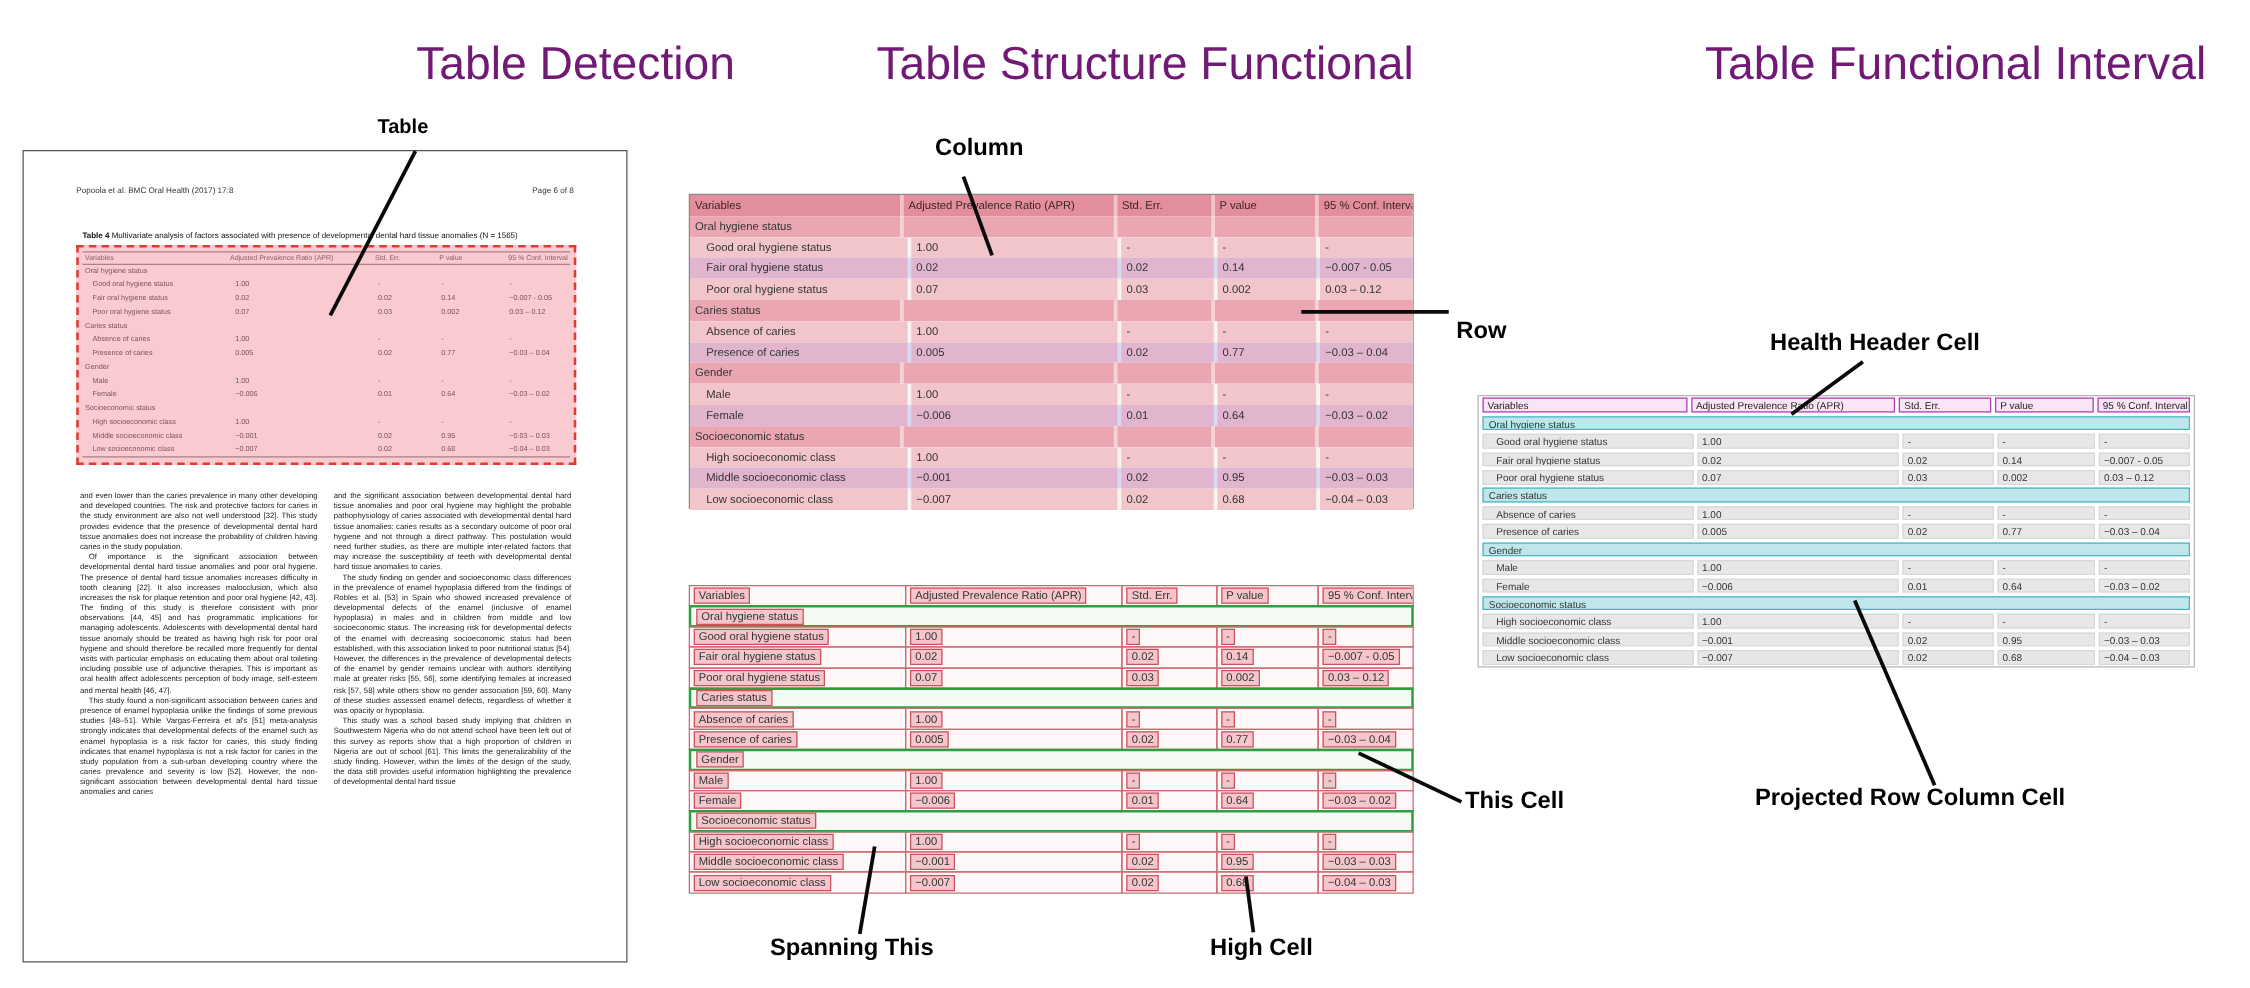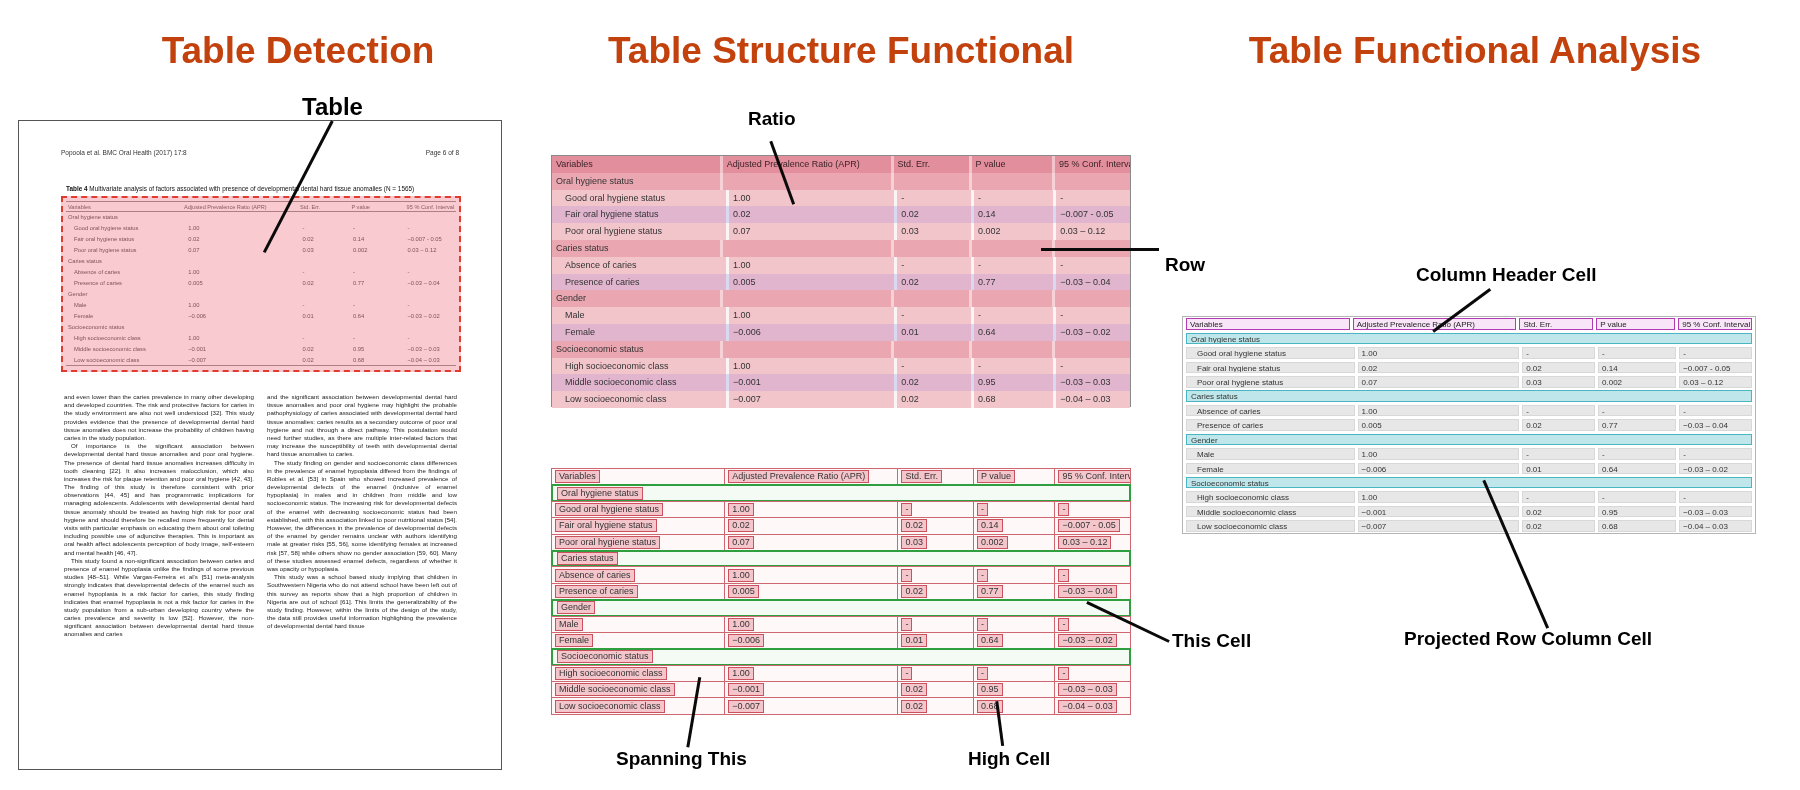--- a/index.html
+++ b/index.html
@@ -1,25 +1,25 @@
 <!DOCTYPE html>
 <html style="--detection-fill: rgba(242,140,150,0.45); --detection-border: #e03b2f; --structure-header-cell: #e28e9c; --structure-header-gap: #f2c3ca; --structure-section-cell: #eaa7b1; --structure-section-gap: #f6d2d7; --structure-light-cell: #f2c5cb; --structure-light-gap: #fbf4f5; --structure-lav-cell: #e2b5cf; --structure-lav-gap: #d9daf1; --grid-cell-border: #cf6770; --text-cell-fill: #f4c6cc; --text-cell-border: #c9525e; --spanning-border: #2f9e3f; --header-cell-border: #b23ab2; --header-cell-fill: #f8e6f8; --projected-fill: #bfe7eb; --projected-border: #49b6c2; --functional-cell-fill: #e7e7e7;"><head>
 <meta charset="utf-8">
 <style>
   *{margin:0;padding:0;box-sizing:border-box}
   html,body{width:1800px;height:790px}
   body{position:relative;background:#ffffff;font-family:"Liberation Sans",sans-serif;overflow:hidden}
 
-  .title{position:absolute;font-size:37px;font-weight:bold;color:#c2410c;text-align:center;white-space:nowrap}
+  .title{position:absolute;font-size:37px;font-weight:normal;color:#701a75;text-align:right;white-space:nowrap}
   #title-detection{left:8px;top:30px;width:580px}
   #title-structure{left:551px;top:30px;width:580px}
   #title-functional{left:1185px;top:30px;width:580px}
 
   .callout{position:absolute;font-size:19px;font-weight:bold;color:#000;white-space:nowrap;z-index:12}
-  #table-label{left:302px;top:93px;font-size:24px}
+  #table-label{left:302px;top:93px;font-size:16px}
   #column-label{left:748px;top:108px}
   #row-label{left:1165px;top:254px}
   #spanning-label{left:616px;top:748px}
   #grid-label{left:968px;top:748px}
   #textcell-label{left:1172px;top:630px}
   #colheader-label{left:1416px;top:264px}
   #projheader-label{left:1404px;top:628px}
 
   .line{position:absolute;height:2.5px;background:#0a0a0a;transform-origin:0 50%;z-index:11}
   #line-table{left:264px;top:251px;width:148px;transform:rotate(-62.6deg)}
@@ -90,21 +90,21 @@
   #functional .c.ind{padding-left:10px}
   #functional .r.hdr .c{background:var(--header-cell-fill);border:1px solid var(--header-cell-border);color:#222}
   #functional .r.sec .secbox{width:100%;height:11.5px;line-height:11.5px;background:var(--projected-fill);border:1px solid var(--projected-border);padding-left:4px;overflow:hidden;white-space:nowrap}
   #functional .r.d .c{background:var(--functional-cell-fill);border:1px solid #d8d8d8}
 </style>
 </head>
 <body>
 
 <div class="title" id="title-detection">Table Detection</div>
 <div class="title" id="title-structure">Table Structure Functional</div>
-<div class="title" id="title-functional">Table Functional Analysis</div>
+<div class="title" id="title-functional">Table Functional Interval</div>
 
 <div id="doc-page">
   <div class="doc-meta" id="doc-meta-left">Popoola et al. BMC Oral Health  (2017) 17:8</div>
   <div class="doc-meta" id="doc-meta-right">Page 6 of 8</div>
   <div id="doc-caption"><span class="cap-b">Table 4</span> <span>Multivariate analysis of factors associated with presence of developmental dental hard tissue anomalies (N = 1565)</span></div>
   <div id="doc-table" class="grid">
       <div class="r hdr">
         <div class="c c0">Variables</div>
         <div class="c c1">Adjusted Prevalence Ratio (APR)</div>
         <div class="c c2">Std. Err.</div>
@@ -620,26 +620,26 @@
     <div class="r d">
       <div class="c c0 ind">Low socioeconomic class</div>
       <div class="c c1">−0.007</div>
       <div class="c c2">0.02</div>
       <div class="c c3">0.68</div>
       <div class="c c4">−0.04 – 0.03</div>
     </div>
   </div>
 
 <div class="callout" id="table-label">Table</div>
-<div class="callout" id="column-label">Ratio</div>
+<div class="callout" id="column-label">Column</div>
 <div class="callout" id="row-label">Row</div>
 <div class="callout" id="spanning-label">Spanning This</div>
 <div class="callout" id="grid-label">High Cell</div>
 <div class="callout" id="textcell-label">This Cell</div>
-<div class="callout" id="colheader-label">Column Header Cell</div>
+<div class="callout" id="colheader-label">Health Header Cell</div>
 <div class="callout" id="projheader-label">Projected Row Column Cell</div>
 
 <div class="line" id="line-table"></div>
 <div class="line" id="line-column"></div>
 <div class="line" id="line-row"></div>
 <div class="line" id="line-spanning"></div>
 <div class="line" id="line-grid"></div>
 <div class="line" id="line-textcell"></div>
 <div class="line" id="line-colheader"></div>
 <div class="line" id="line-projheader"></div>

